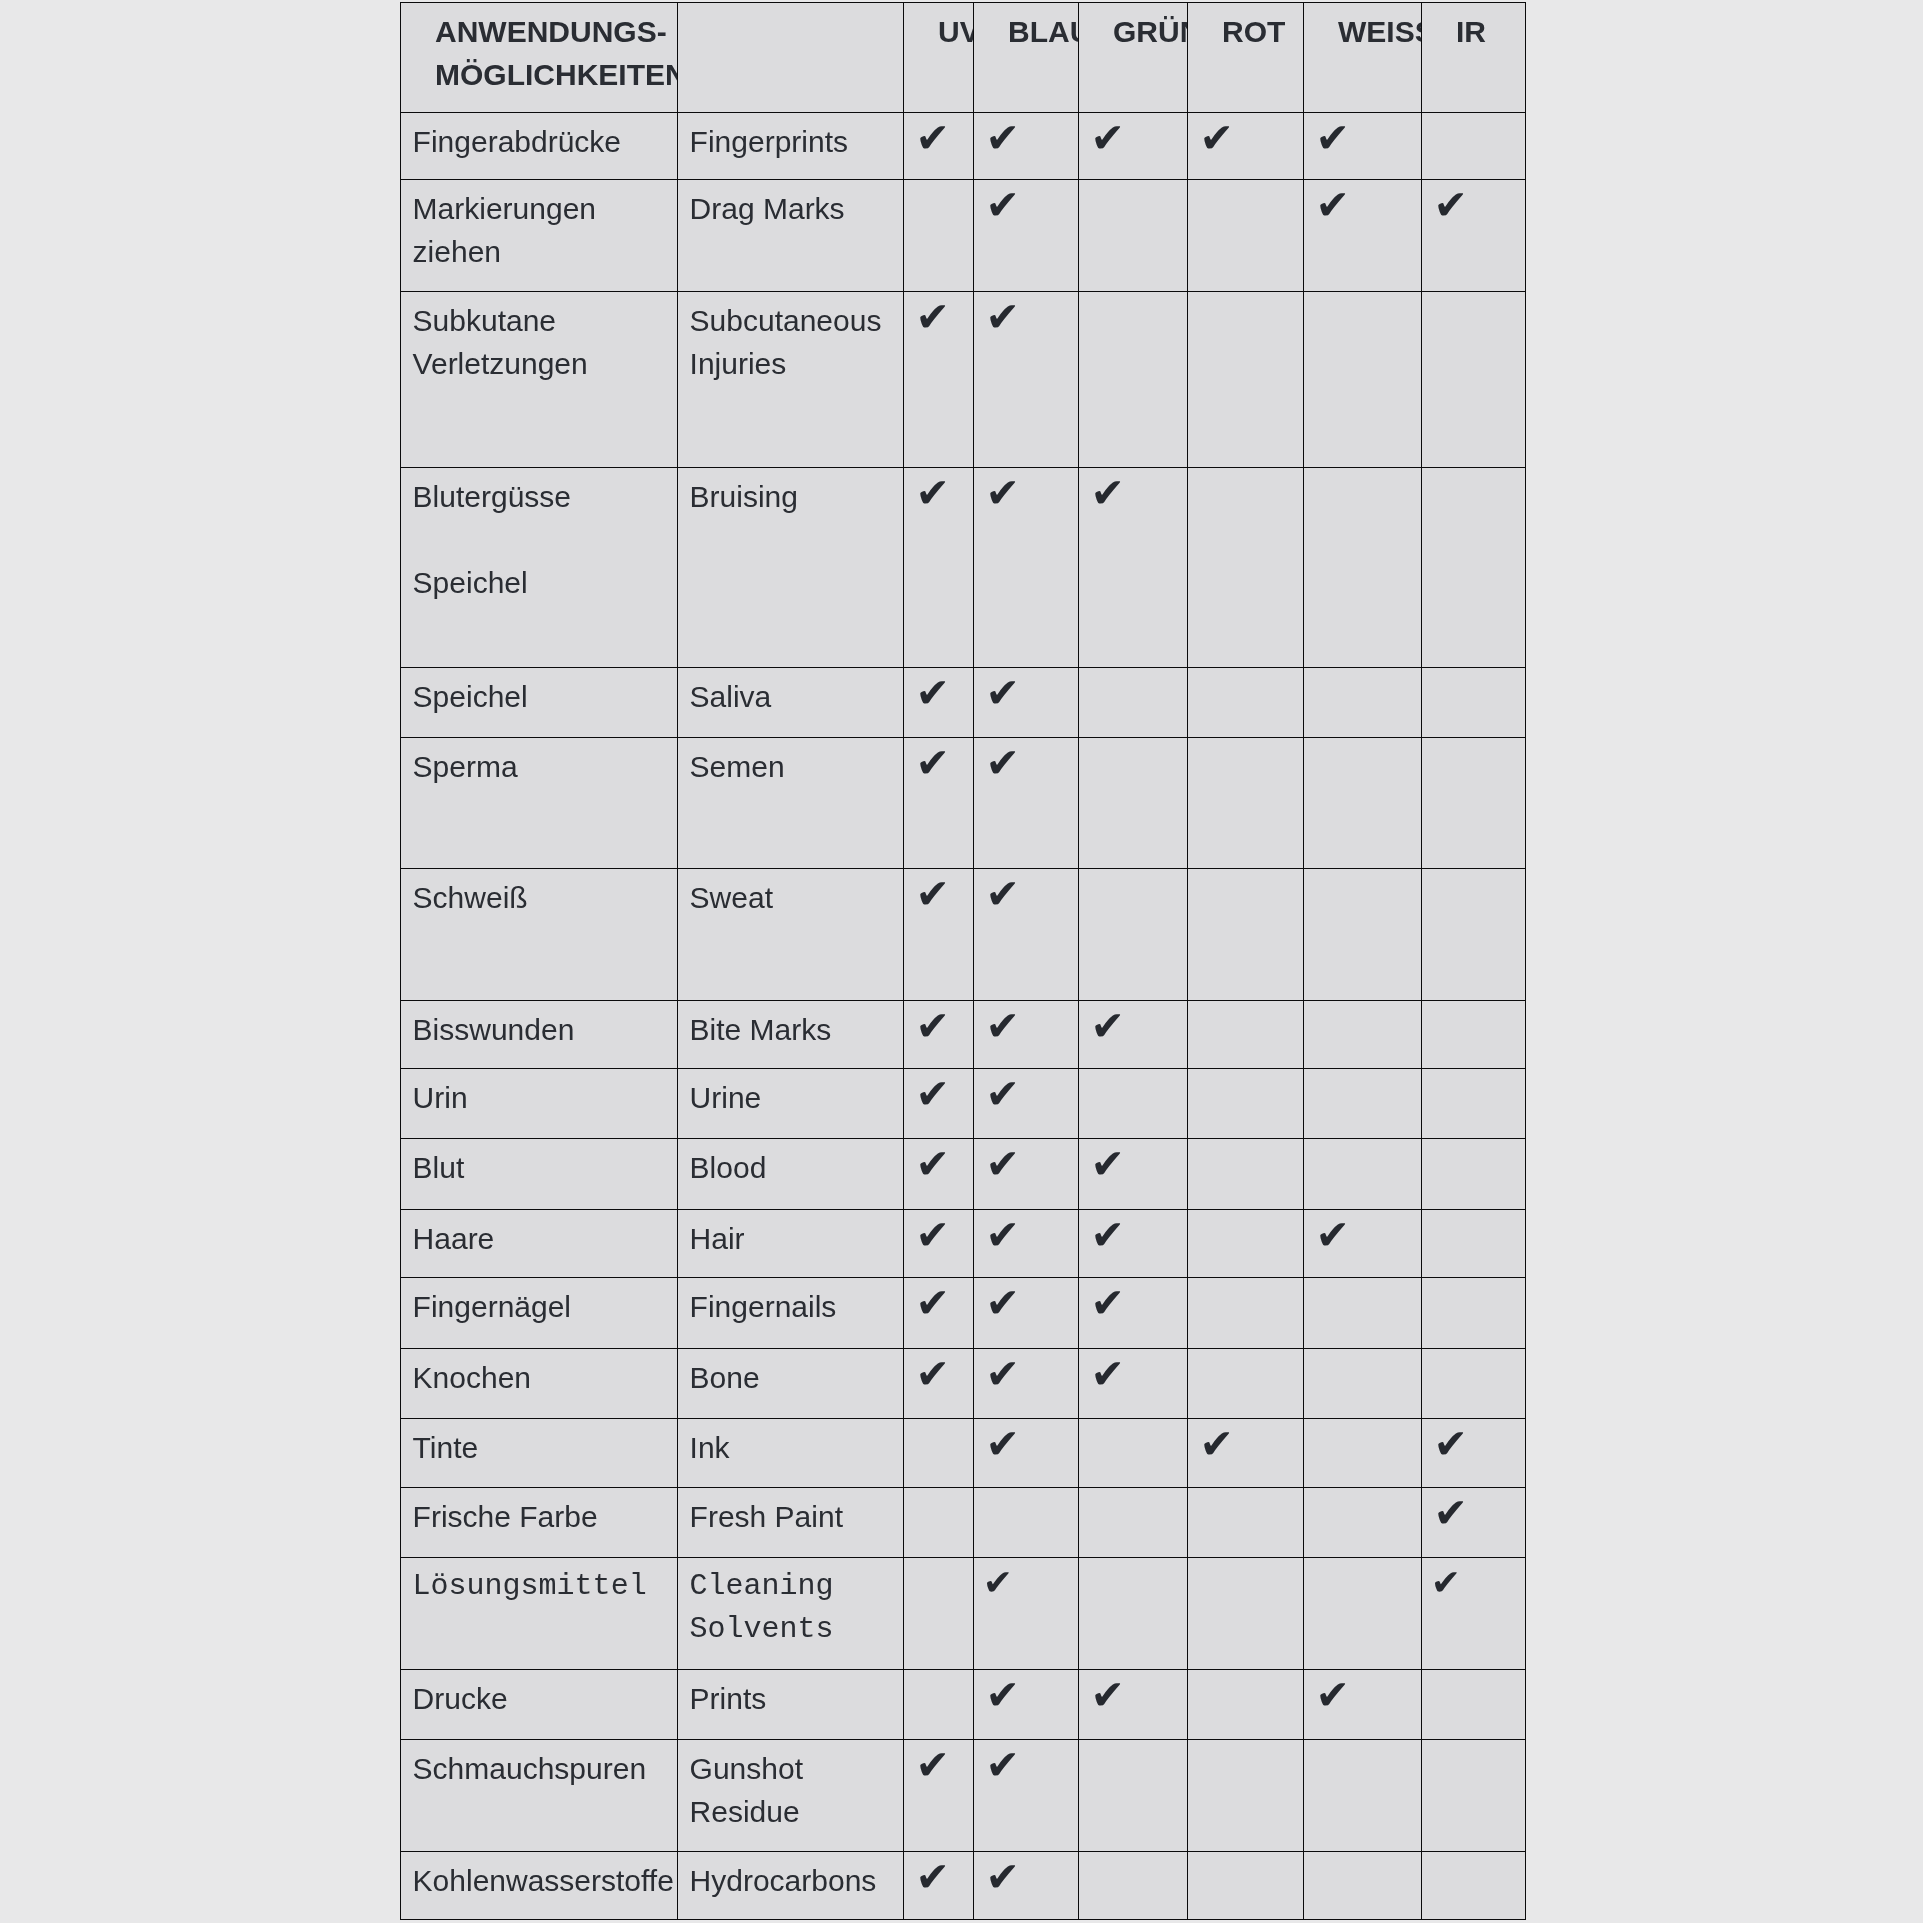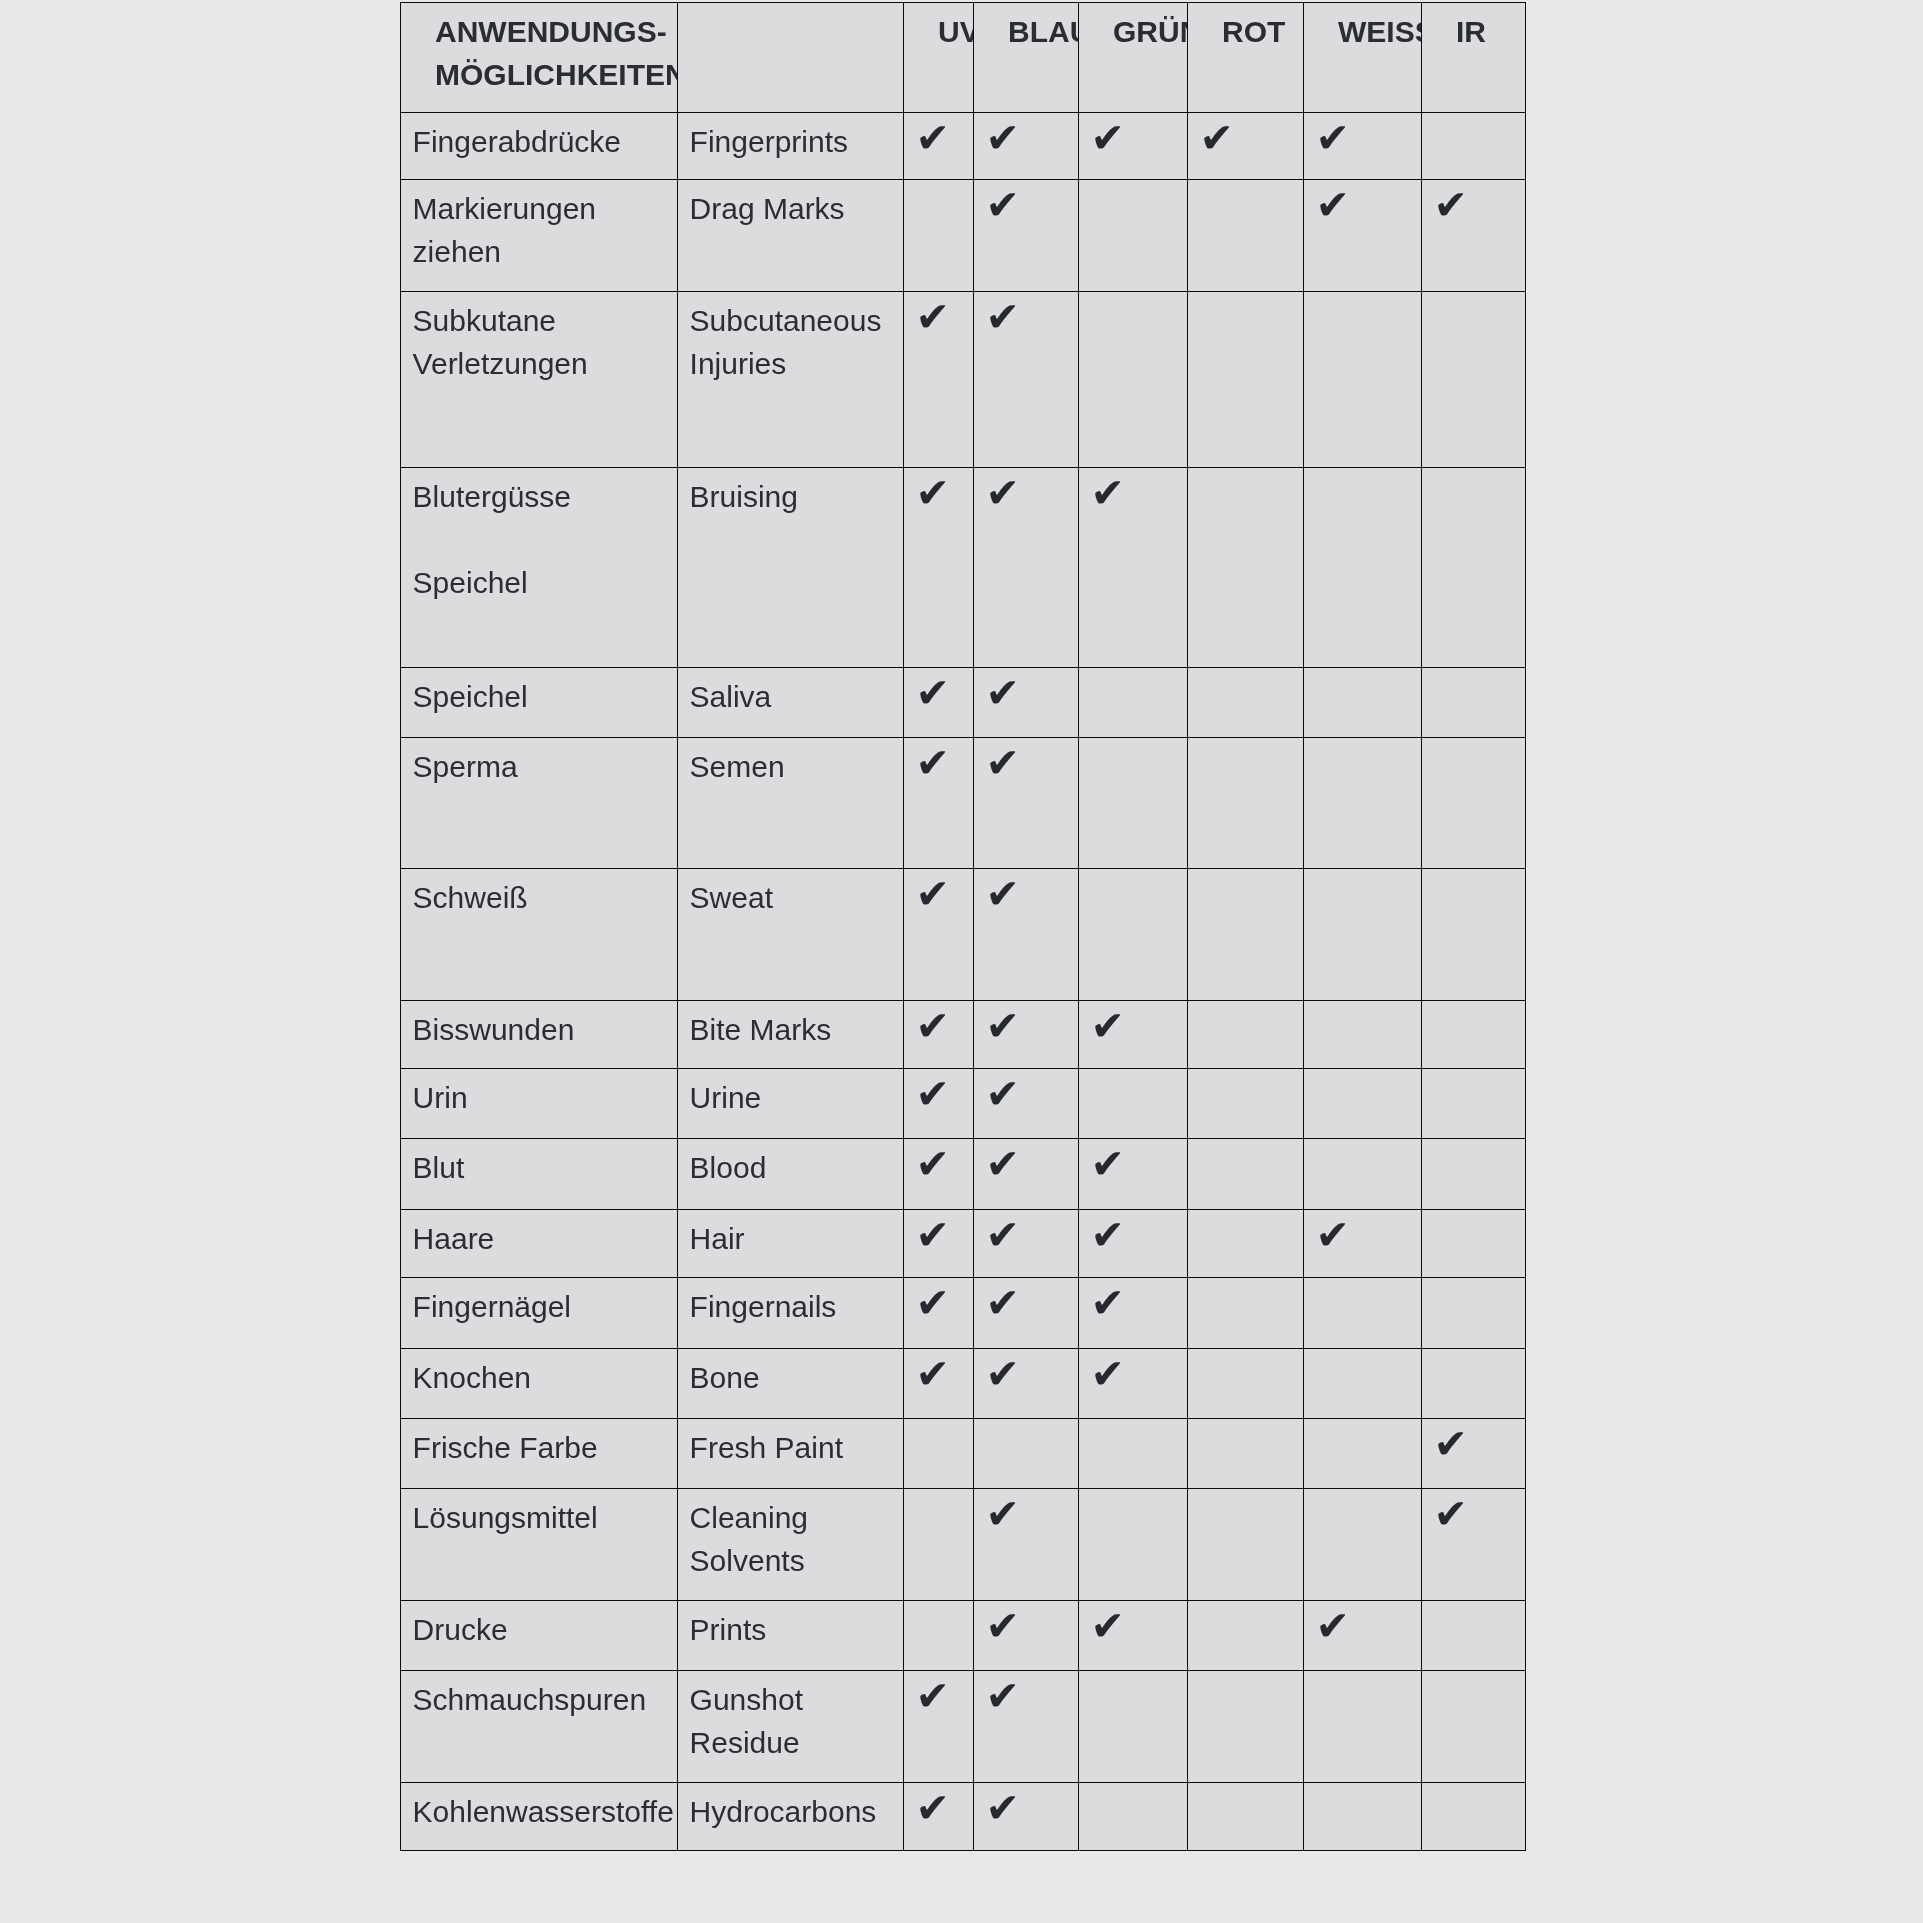--- a/index.html
+++ b/index.html
@@ -206,31 +206,41 @@
         <tr style="height: 70px;">
     <td>Knochen</td>
     <td>Bone</td>
   <td class="light"><span class="check">✔</span></td>
           <td class="light"><span class="check">✔</span></td>
           <td class="light"><span class="check">✔</span></td>
           <td class="light"></td>
           <td class="light"></td>
           <td class="light"></td>
         </tr>
+        <tr style="height: 69px;">
+    <td>Tinte</td>
+    <td>Ink</td>
+  <td class="light"></td>
+          <td class="light"><span class="check">✔</span></td>
+          <td class="light"></td>
+          <td class="light"><span class="check">✔</span></td>
+          <td class="light"></td>
+          <td class="light"><span class="check">✔</span></td>
+        </tr>
         <tr style="height: 70px; padding-left: 40px;">
     <td>Frische Farbe</td>
     <td>Fresh Paint</td>
   <td class="light"></td>
           <td class="light"></td>
           <td class="light"></td>
           <td class="light"></td>
           <td class="light"></td>
           <td class="light"><span class="check">✔</span></td>
         </tr>
-        <tr style="height: 112px;">
+        <tr style="height: 112px; font-family: Liberation Mono, monospace;">
     <td>Lösungsmittel</td>
     <td>Cleaning
 Solvents</td>
   <td class="light"></td>
           <td class="light"><span class="check">✔</span></td>
           <td class="light"></td>
           <td class="light"></td>
           <td class="light"></td>
           <td class="light"><span class="check">✔</span></td>
         </tr>

